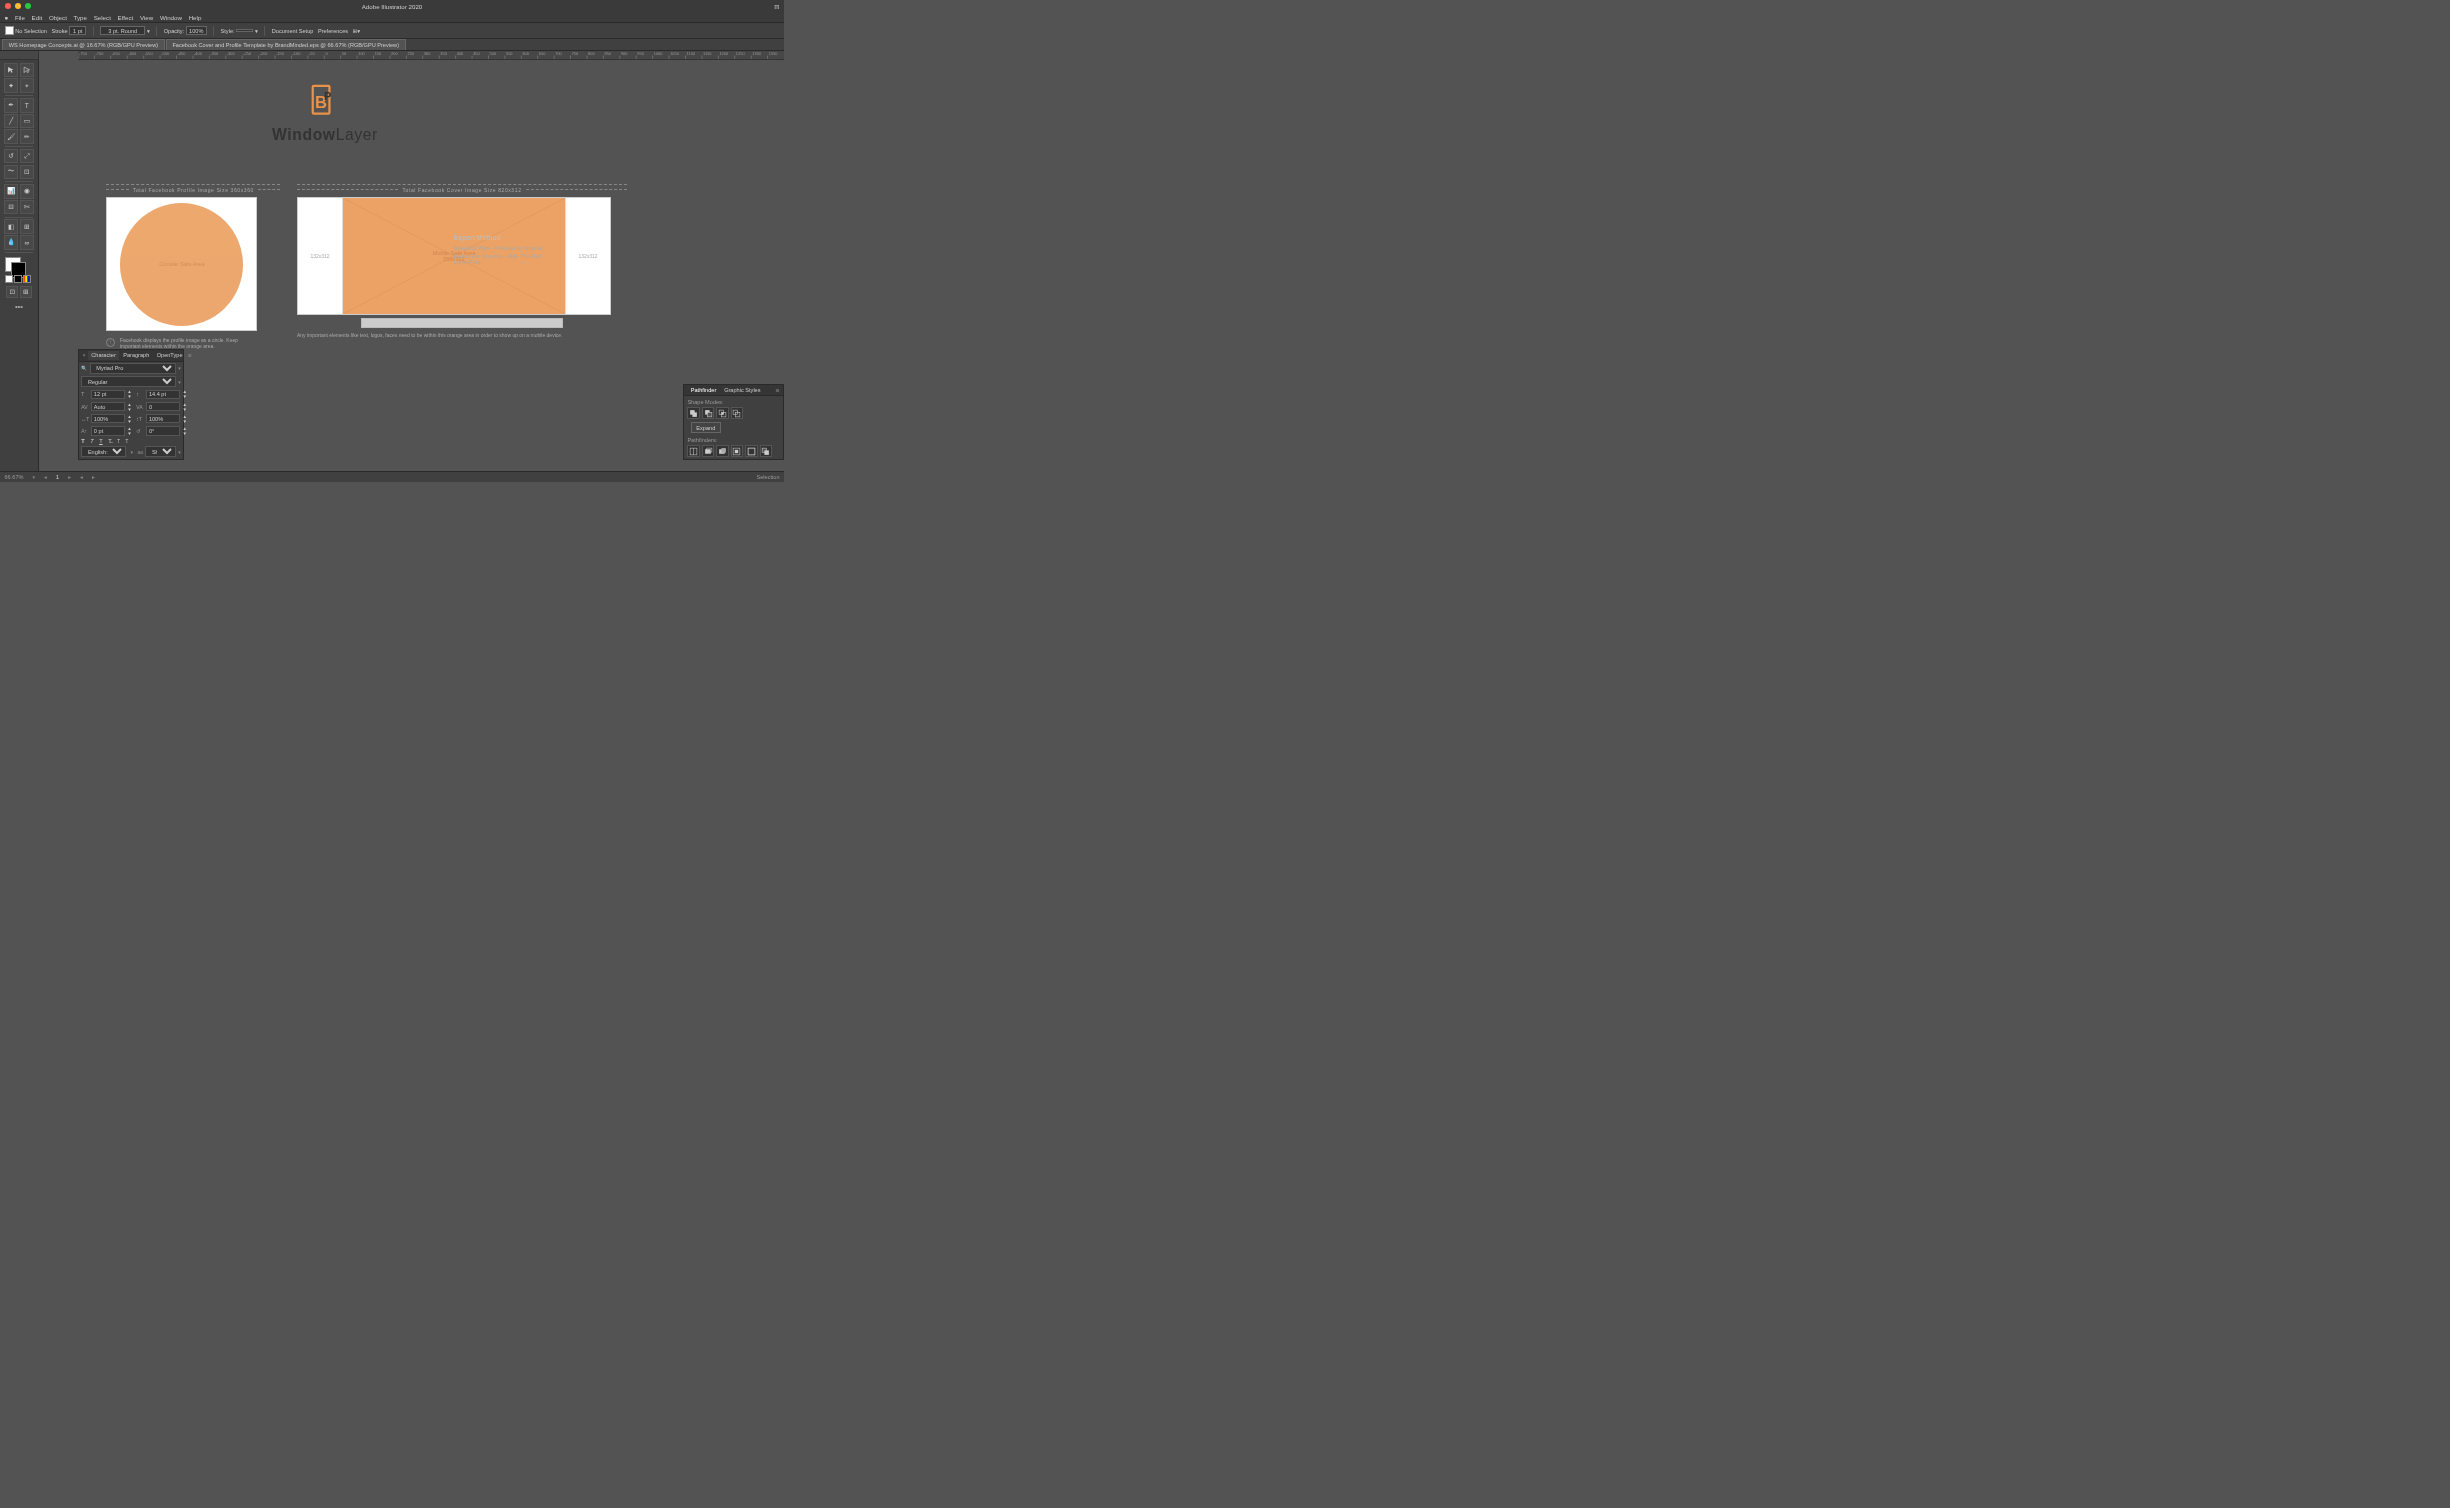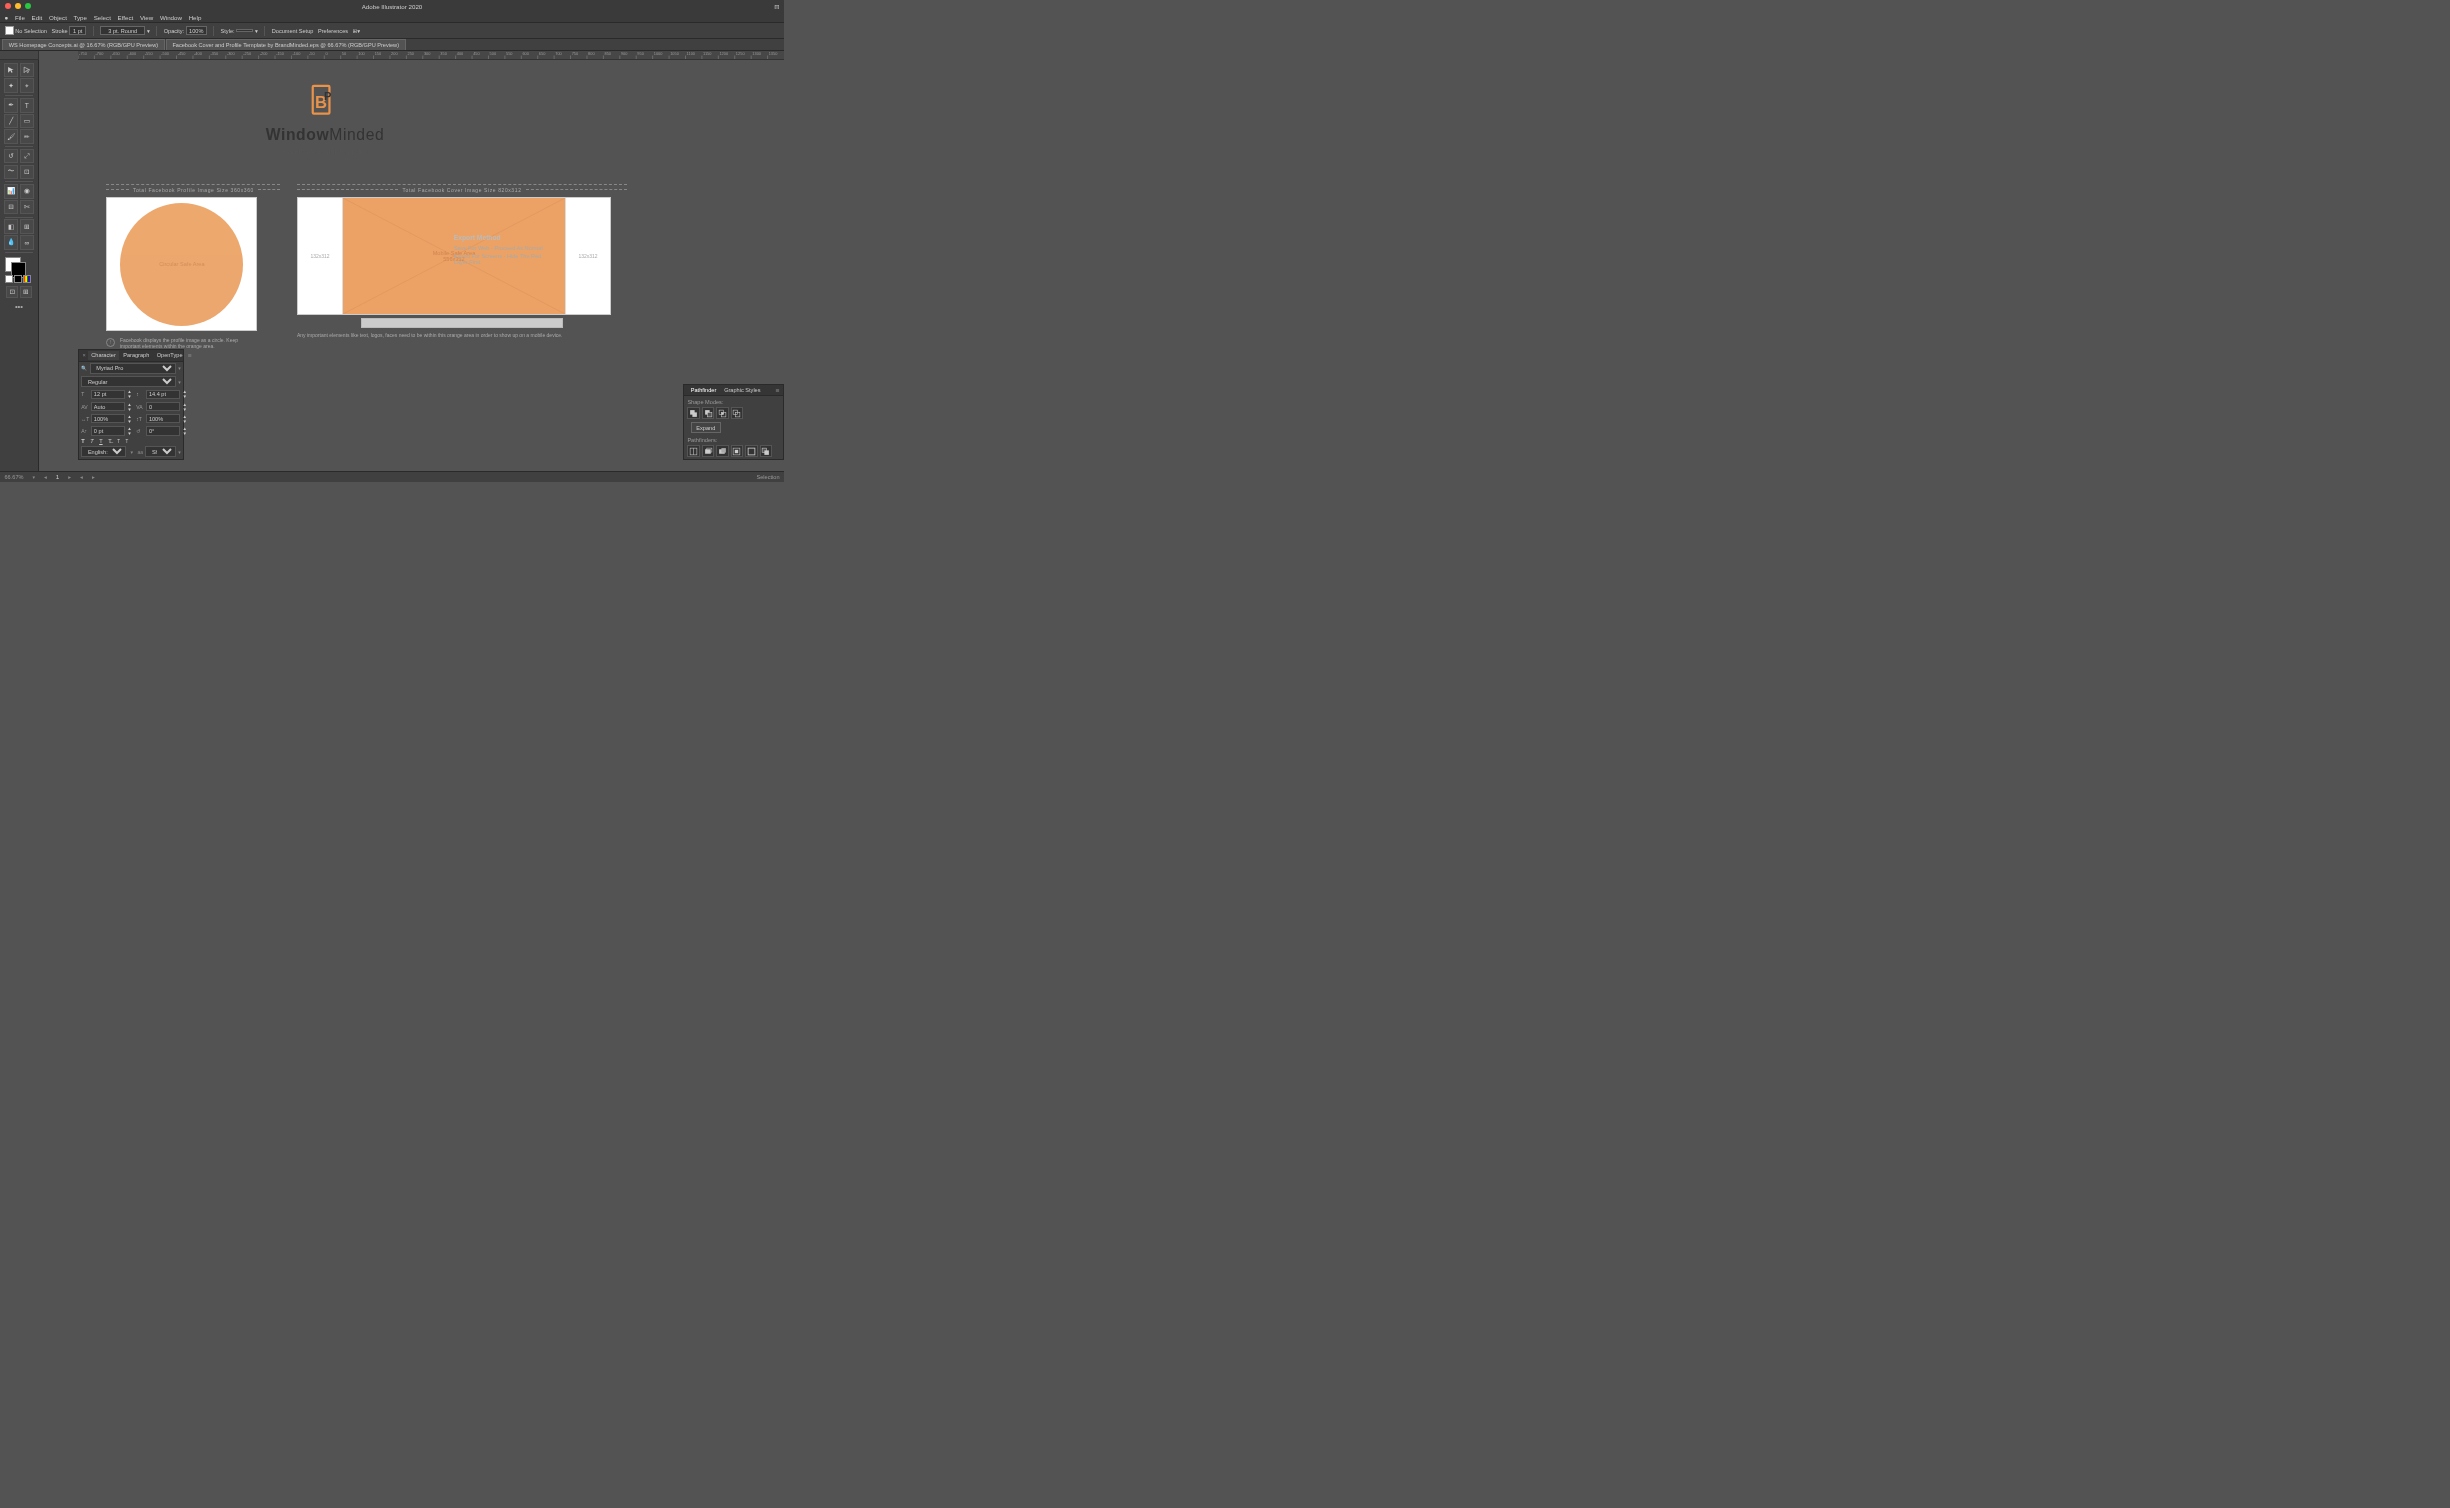--- a/index.html
+++ b/index.html
@@ -643,21 +643,21 @@
 
       <div class="logo-area">
 
         <svg width="34" height="39" viewBox="0 0 60 70" style="display:block;margin:0 auto 4.5px;font-size:11px">
           <rect x="8" y="5" width="30" height="50" rx="2" fill="none" stroke="#e8924a" stroke-width="4"></rect>
           <text x="12" y="45" font-family="Arial" font-weight="bold" font-size="30" fill="#e8924a">B</text>
           <text x="28" y="30" font-family="Arial" font-weight="bold" font-size="20" fill="#333">P</text>
         </svg>
 
         <div style="font-size:15.7px;font-weight:bold;color:#333;letter-spacing:0.6px;">
-          <span style="font-weight:900;">Window</span><span style="font-weight:300;">Minded</span>
+          <span style="font-weight:900;">Window</span><span style="font-weight:300;">Layer</span>
         </div>
         <div style="font-size:7.3px;color:#555;margin-top:2.2px;">Facebook Social Template</div>
       </div>
 
       <div class="profile-section">
 
         <div class="section-label">
           <span style="flex:1;border-top:0.6px dashed #888;display:inline-block;"></span>
           <span style="white-space:nowrap;padding:0 2.2px;">Total Facebook Profile Image Size  360x360</span>
           <span style="flex:1;border-top:0.6px dashed #888;display:inline-block;"></span>

